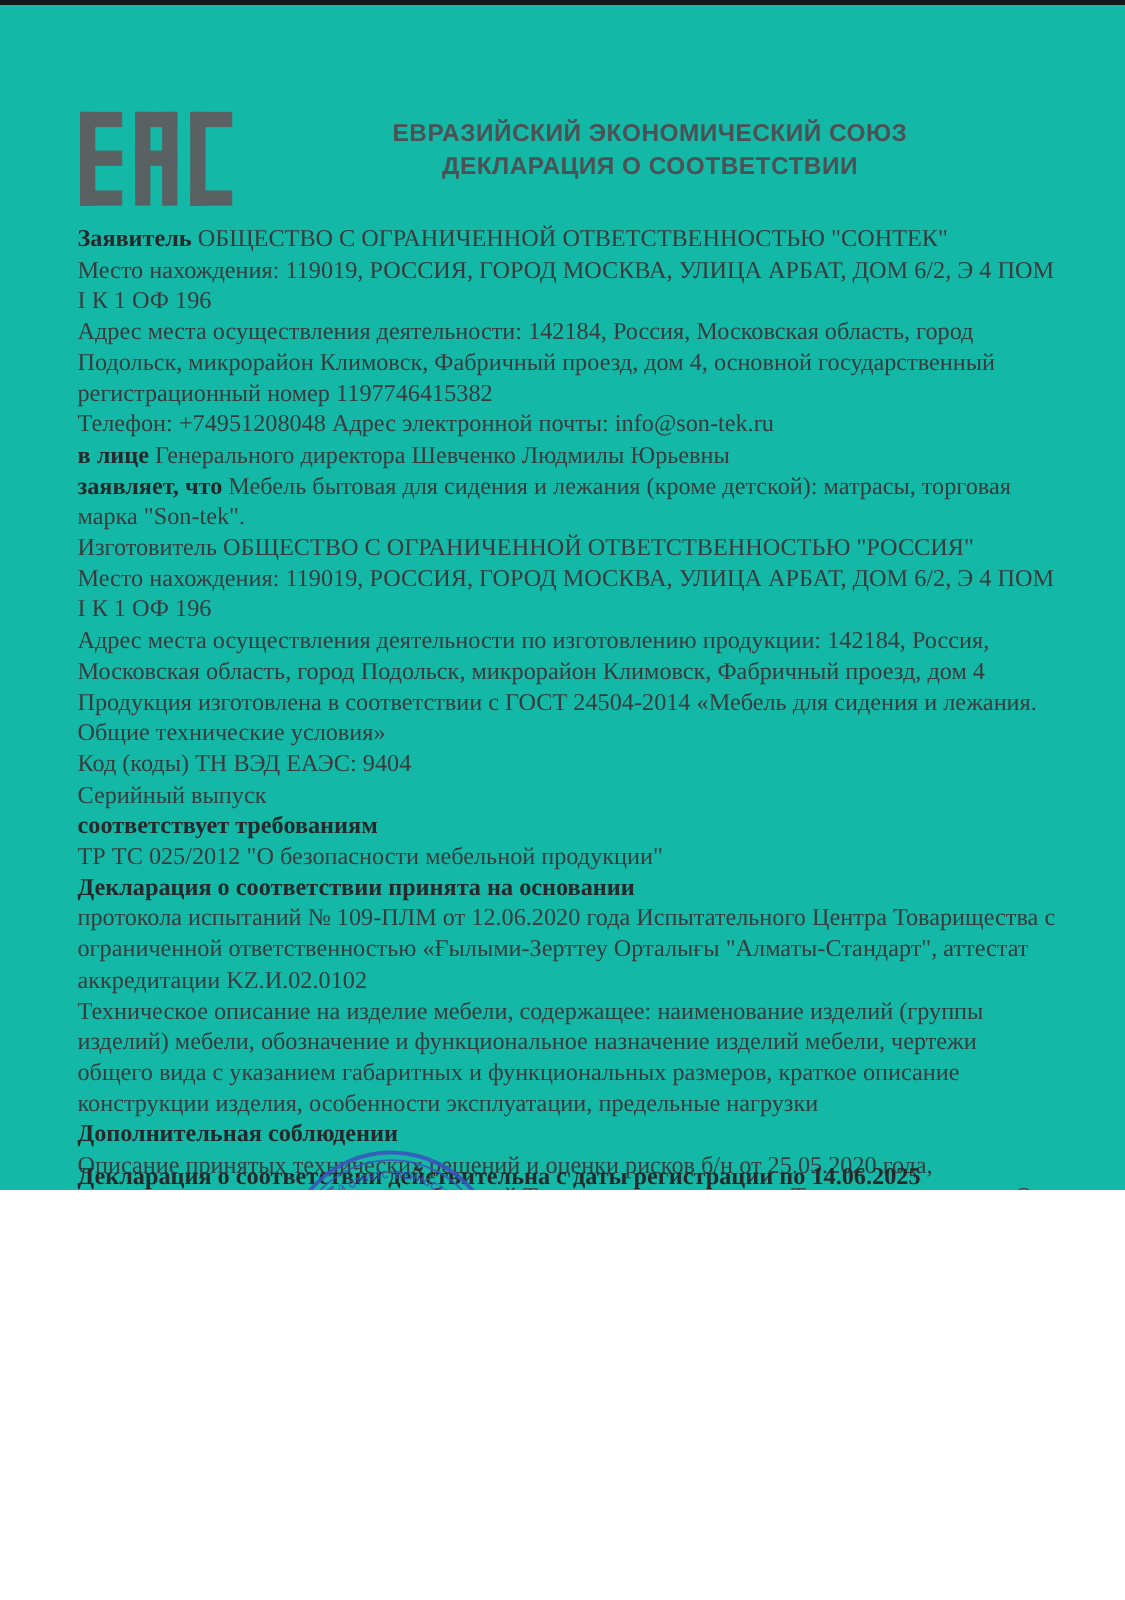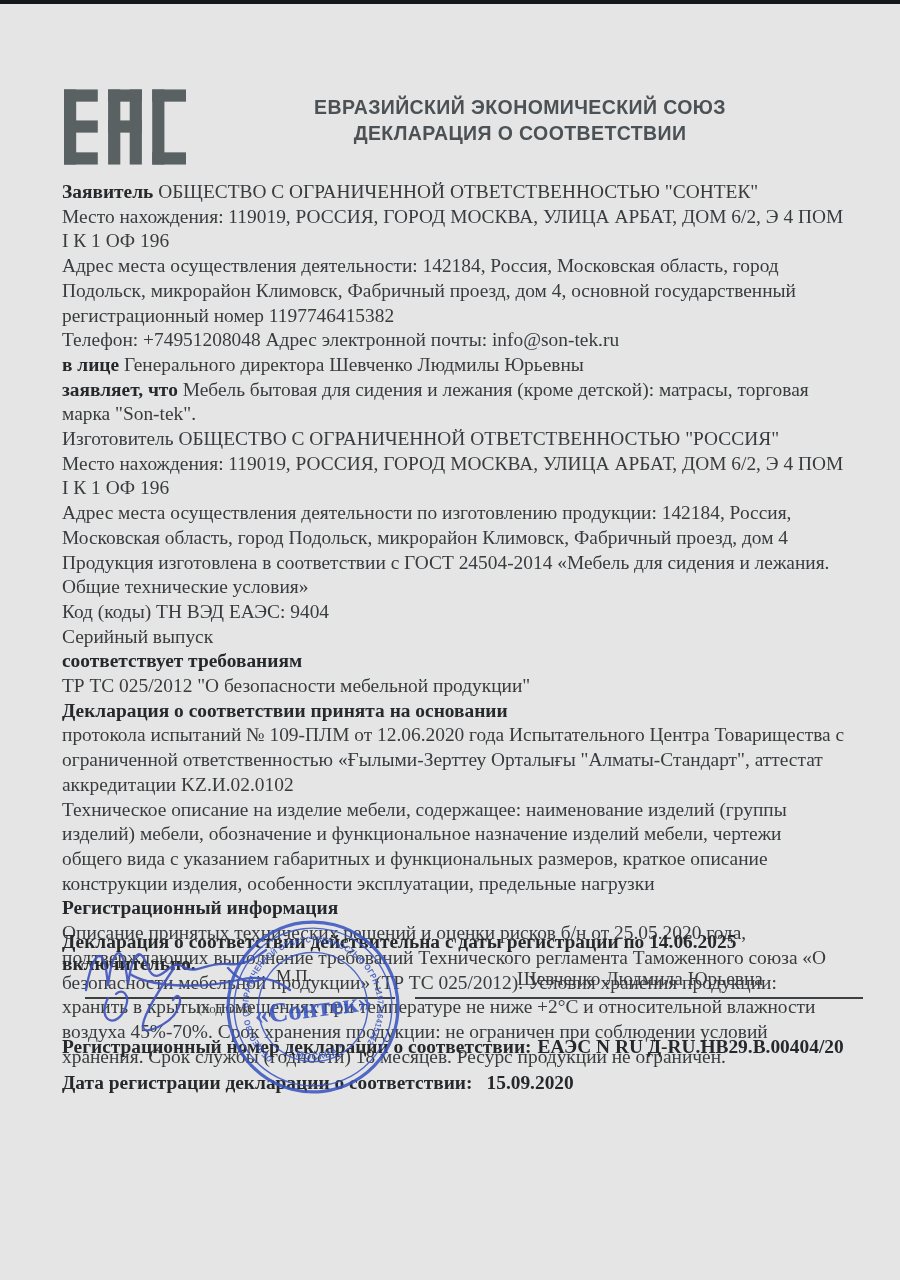--- a/index.html
+++ b/index.html
@@ -1,17 +1,17 @@
 <!DOCTYPE html>
 <html lang="ru"><head>
 <meta charset="utf-8">
 <style>
   html,body{margin:0;padding:0;background:#ffffff;}
   .page{
-    position:relative;width:900px;height:1280px;background:#e5e5e5;overflow:hidden;
+    position:relative;width:900px;height:952px;background:#14b8a6;overflow:hidden;
     font-family:"Liberation Serif", serif;color:#383c3e;
   }
   .scan-bar{position:absolute;top:0;left:0;width:900px;height:4px;background:#15181a;}
   .logo{position:absolute;left:64px;top:88px;width:122px;height:78px;}
   .header{
     position:absolute;left:250px;top:94px;width:540px;text-align:center;
     font-family:"Liberation Sans", sans-serif;font-weight:bold;font-size:19.5px;
     line-height:26px;color:#4b5154;letter-spacing:.4px;
   }
   .body-text{position:absolute;left:62px;top:180px;width:784px;font-size:19.4px;line-height:24.7px;}
@@ -79,21 +79,21 @@
       <p><span>Место нахождения: 119019, РОССИЯ, ГОРОД МОСКВА, УЛИЦА АРБАТ, ДОМ 6/2, Э 4 ПОМ I К 1 ОФ 196</span></p>
       <p><span>Адрес места осуществления деятельности по изготовлению продукции: 142184, Россия, Московская область, город Подольск, микрорайон Климовск, Фабричный проезд, дом 4</span></p>
       <p><span>Продукция изготовлена в соответствии с ГОСТ 24504-2014 «Мебель для сидения и лежания. Общие технические условия»</span></p>
       <p><span>Код (коды) ТН ВЭД ЕАЭС: 9404</span></p>
       <p><span>Серийный выпуск</span></p>
       <p><b>соответствует требованиям</b></p>
       <p><span>ТР ТС 025/2012 "О безопасности мебельной продукции"</span></p>
       <p><b>Декларация о соответствии принята на основании</b></p>
       <p><span>протокола испытаний № 109-ПЛМ от 12.06.2020 года Испытательного Центра Товарищества с ограниченной ответственностью «Ғылыми-Зерттеу Орталығы "Алматы-Стандарт", аттестат аккредитации KZ.И.02.0102</span></p>
       <p><span>Техническое описание на изделие мебели, содержащее: наименование изделий (группы изделий) мебели, обозначение и функциональное назначение изделий мебели, чертежи общего вида с указанием габаритных и функциональных размеров, краткое описание конструкции изделия, особенности эксплуатации, предельные нагрузки</span></p>
-      <p><b>Регистрационный информация</b></p>
+      <p><b>Дополнительная соблюдении</b></p>
       <p><span>Описание принятых технических решений и оценки рисков б/н от 25.05.2020 года, подтверждающих выполнение требований Технического регламента Таможенного союза «О безопасности мебельной продукции» (ТР ТС 025/2012). Условия хранения продукции: хранить в крытых помещениях при температуре не ниже +2°С и относительной влажности воздуха 45%-70%. Срок хранения продукции: не ограничен при соблюдении условий хранения. Срок службы (годности) 18 месяцев. Ресурс продукции не ограничен.</span></p>
     </div>
 
   <div class="validity">Декларация о соответствии действительна с даты регистрации по 14.06.2025 включительно.</div>
 
   <svg class="signature-svg" viewBox="0 0 230 105" xmlns="http://www.w3.org/2000/svg">
     <g fill="none" stroke="#4054bd" stroke-width="2.3" stroke-linecap="round" opacity="0.9">
       <path d="M 8,62 C 14,28 26,8 30,58 C 34,24 44,6 50,56 C 55,22 63,18 70,40 C 80,62 92,30 104,38 C 118,48 126,34 150,36 C 168,38 180,28 188,22"></path>
       <path d="M 52,46 C 70,58 120,62 160,52 C 185,46 202,54 212,62"></path>
       <path d="M 96,40 C 58,96 56,112 84,97 C 108,84 104,58 95,72"></path>

